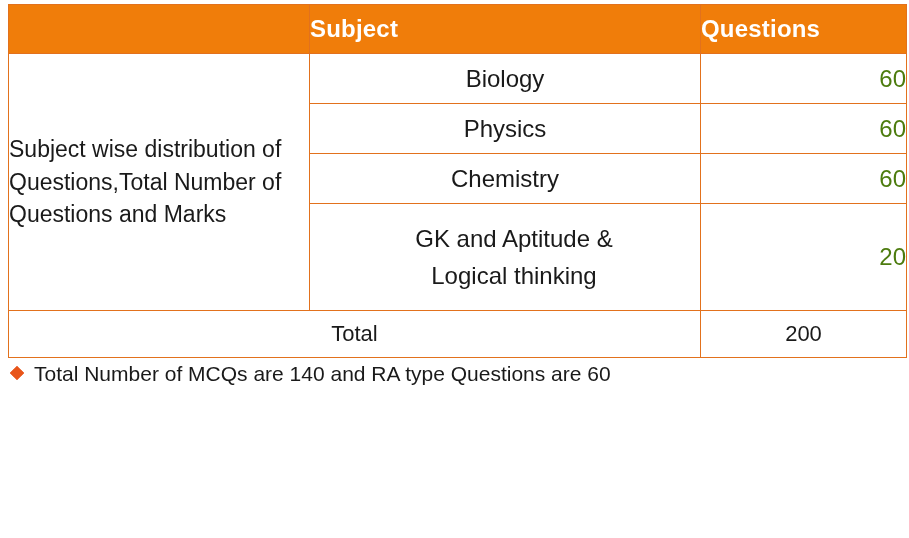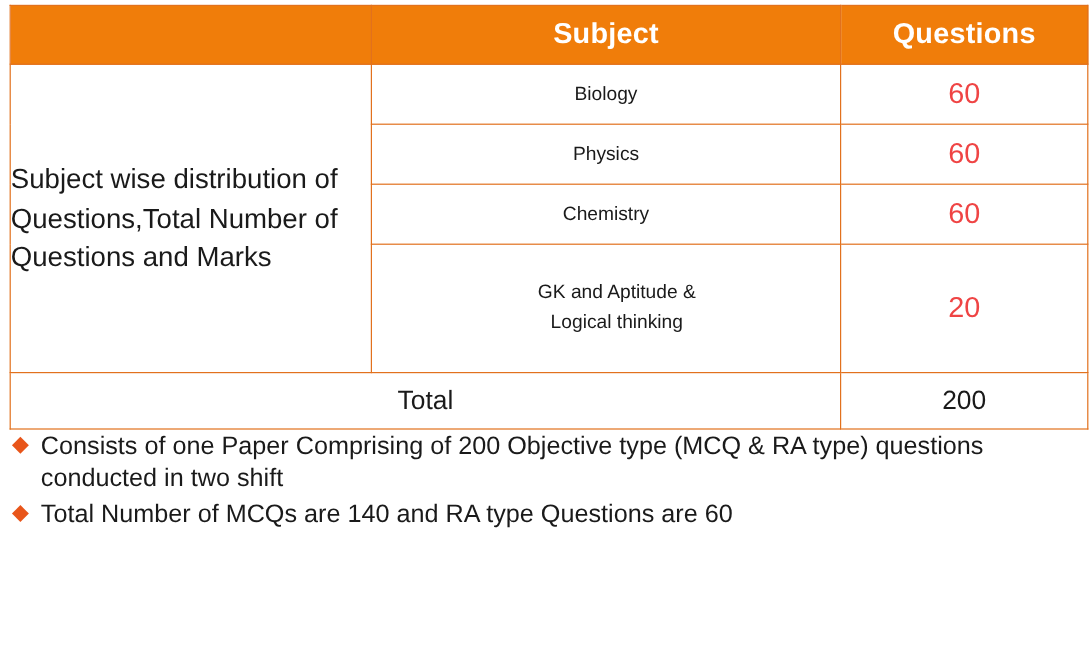--- a/index.html
+++ b/index.html
@@ -40,56 +40,56 @@
     border: 1px solid #E2711D;
     padding: 0;
     vertical-align: middle;
   }
   thead th {
     background: #F07D0A;
     color: #ffffff;
     font-size: 24px;
     font-weight: bold;
     height: 48px;
-    text-align: center;
+    text-align: left;
     letter-spacing: 0.2px;
   }
   thead th.blank-head {
     width: 300px;
   }
   thead th.subject-head {
     width: 390px;
   }
   thead th.questions-head {
     width: 205px;
   }
   td.row-label {
     font-size: 23px;
     color: #1a1a1a;
     padding: 6px 10px 6px 12px;
     line-height: 1.42;
     text-align: left;
     border-radius: 12px;
   }
   td.subject-cell {
-    font-size: 16px;
+    font-size: 24px;
     text-align: center;
     height: 49px;
     color: #1a1a1a;
   }
   td.subject-cell.two-line {
     text-align: center;
     padding: 4px 0 4px 18px;
     height: 98px;
     line-height: 1.55;
   }
   td.qty-cell {
     font-size: 24px;
-    text-align: center;
-    color: #ef4444;
+    text-align: right;
+    color: #4d7c0f;
   }
   tr.total-row td {
     font-size: 22px;
     text-align: center;
     height: 46px;
     color: #1a1a1a;
   }
   .marking-title {
     font-size: 22px;
     font-weight: bold;
@@ -159,21 +159,20 @@
         <td colspan="2">Total</td>
         <td>200</td>
       </tr>
     </tbody>
   </table>
 
 
   <ul class="bullets">
     <li>
       <span class="diamond"></span>
-      <span>Consists of one Paper Comprising of 200 Objective type (MCQ &amp; RA type) questions conducted in two shift</span>
     </li>
     <li>
       <span class="diamond"></span>
       <span>Total Number of MCQs are 140 and RA type Questions are 60</span>
     </li>
   </ul>
 
 </div>
 
 </body></html>

